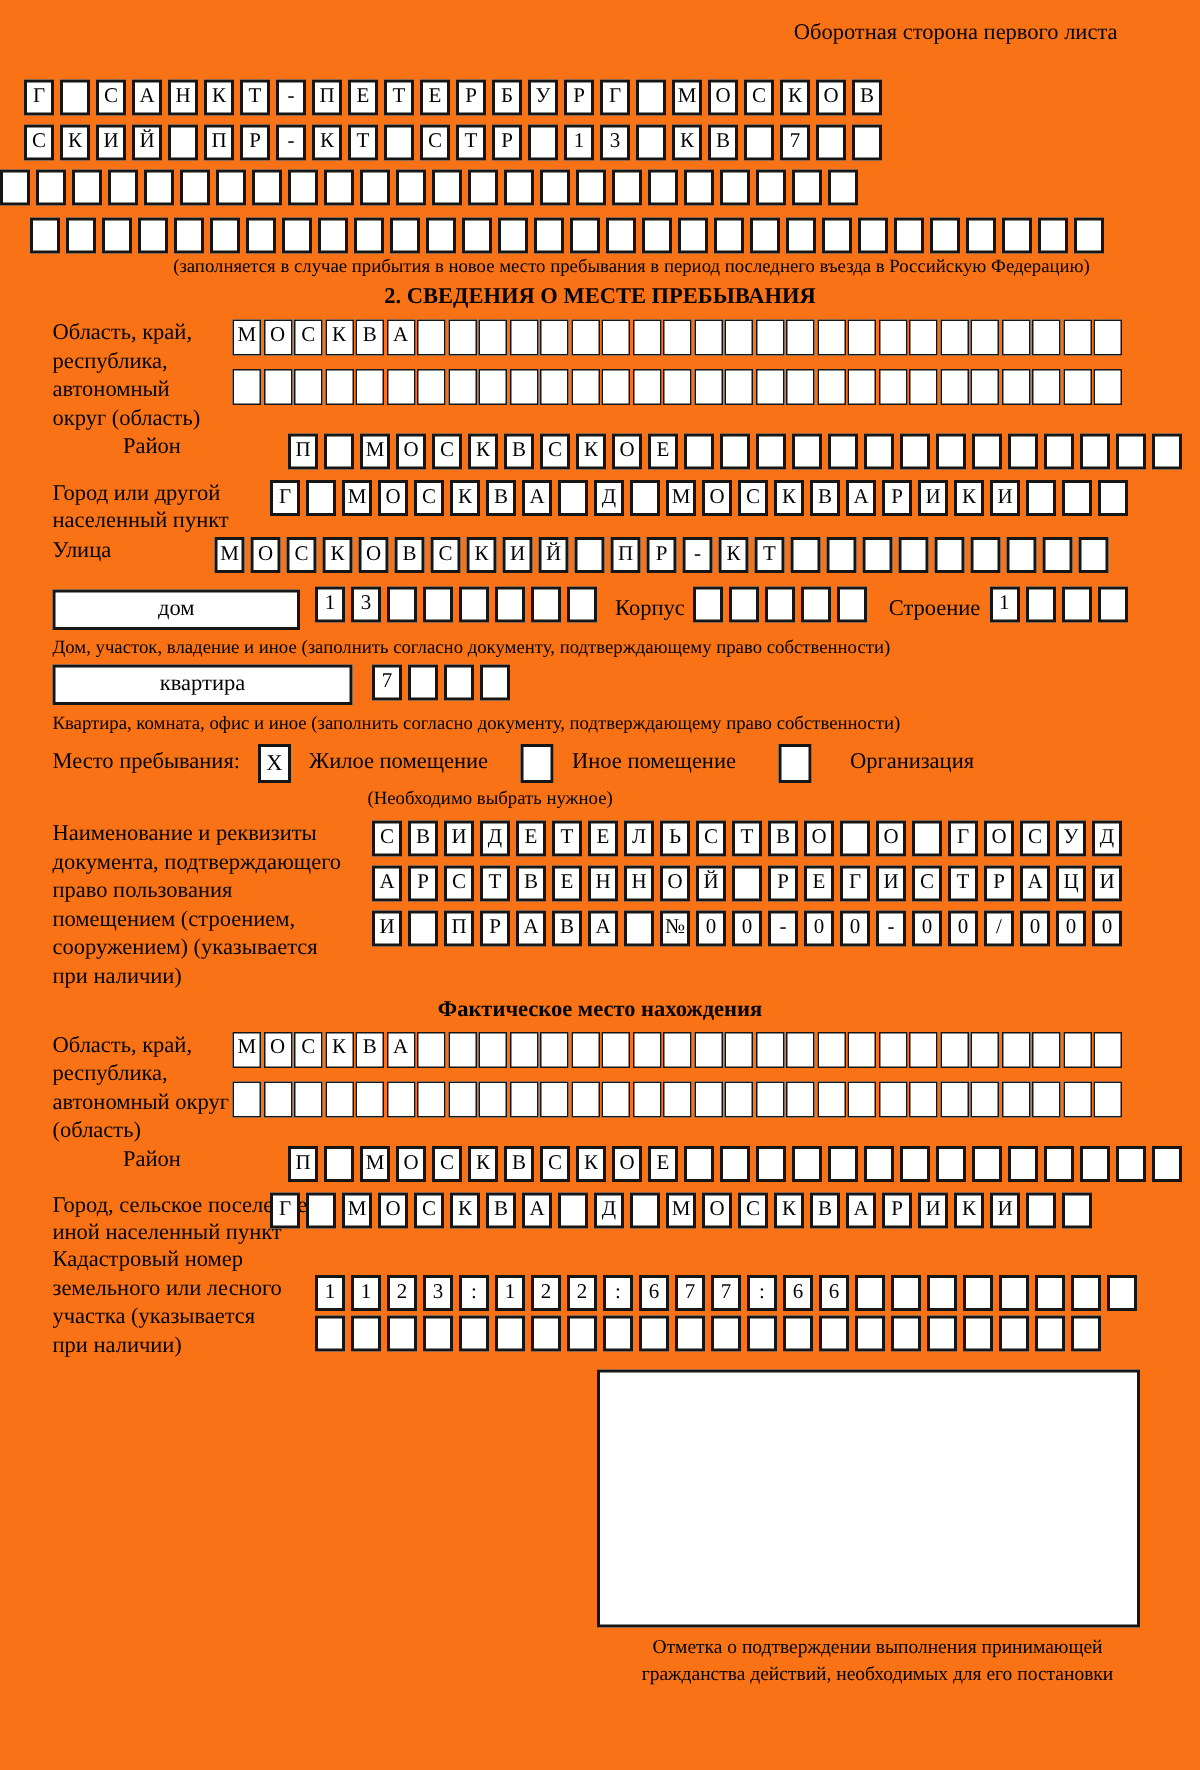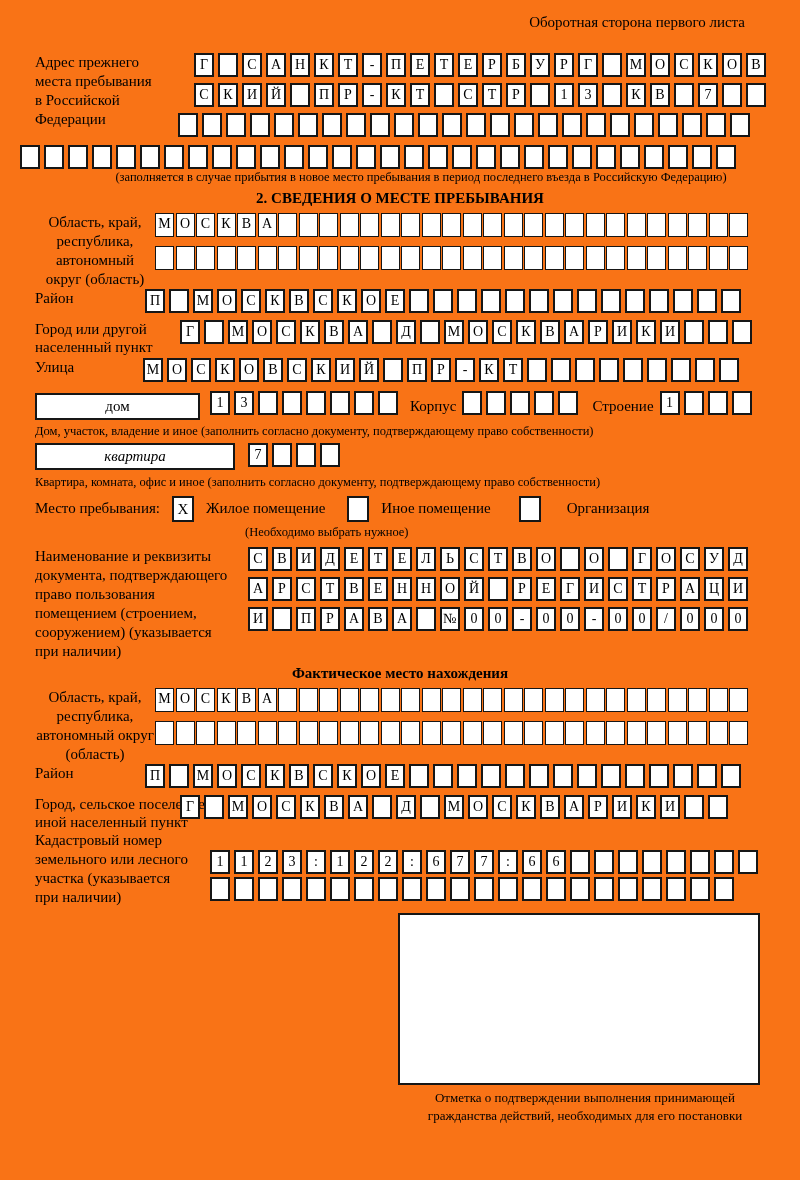--- a/index.html
+++ b/index.html
@@ -10,21 +10,21 @@
     color:#000;
   }
   .page { position:relative; width:800px; height:1180px; overflow:hidden; background:#f97316; }
 
   .hdr-note { margin:14px 55px 0 0; text-align:right; font-size:15px; }
 
   .flex-row { display:flex; align-items:flex-start; }
   .label { font-size:15px; line-height:19px; flex:none; }
   .line { white-space:nowrap; }
   .w143 { width:143px; margin-left:35px; }
-  .w120 { width:120px; margin-left:35px;text-align:center; }
+  .w120 { width:120px; margin-left:35px; }
   .w110 { width:110px; margin-left:35px; }
   .w145 { width:145px; margin-left:35px; line-height:18px; }
   .w108 { width:108px; margin-left:35px; }
   .w213 { width:213px; margin-left:35px; }
   .w175 { width:175px; margin-left:35px; }
 
   .cellrow { white-space:nowrap; height:24px; margin-bottom:5px; }
   .cell {
     display:inline-block; width:20px; height:24px; margin-right:4px;
     border:2px solid #161616; text-align:center;
@@ -35,31 +35,31 @@
   .mb3 { margin-bottom:3px; }
   .mb6 { margin-bottom:6px;padding-left:16px; }
 
   .full-row { margin:3px 0 0 20px; }
   .caption { font-size:12.5px; line-height:16px; }
   .center { text-align:center;margin-left:42px; }
   .sec-title { margin-top:5px; text-align:center; font-size:15px; font-weight:bold; }
 
   .sec1 { margin-top:22px; }
   .region-block { margin-top:6px; }
-  .district-row { margin-top:0; }
+  .district-row { margin-top:0;padding-left:47px; }
   .city-row { margin-top:2px; }
   .street-row { margin-top:2px; }
 
   .house-row { margin:6px 0 0 35px; display:flex; align-items:flex-end; height:27px; }
   .named-box {
     border:2px solid #161616; height:27px; text-align:center;
     font-size:15px; line-height:23px; flex:none; background:#fff;
   }
   .house-box { width:165px; margin-right:10px; }
-  .apt-box { width:200px; margin-right:13px;font-style:italic; }
+  .apt-box { width:200px; margin-right:13px; }
   .inline-label { font-size:15px; line-height:27px; flex:none; }
   .korpus-label { padding:0 6px 0 8px; }
   .stroenie-label { padding:0 6px 0 10px; }
 
   .caption-left { margin:3px 0 0 35px; }
   .apt-row { margin:4px 0 0 35px; display:flex; align-items:flex-start; height:28px; }
 
   .stay-row { margin:5px 0 0 35px; display:flex; align-items:center; height:27px; font-size:15px; }
   .checkbox {
     display:inline-block; width:22px; height:26px; border:2px solid #161616;
@@ -81,26 +81,20 @@
   .stamp-caption { margin:4px 0 0 395px; width:380px; text-align:center; font-size:13px; line-height:18px; }
 </style>
 </head>
 <body>
 
 <div class="page">
 
   <div class="hdr-note">Оборотная сторона первого листа</div>
 
   <div class="flex-row sec1">
-    <div class="label w143">
-        <div class="line">Адрес прежнего</div>
-        <div class="line">места пребывания</div>
-        <div class="line">в Российской</div>
-        <div class="line">Федерации</div>
-      </div>
     <div>
       <div class="cellrow mb6"><span class="cell">Г</span><span class="cell"></span><span class="cell">С</span><span class="cell">А</span><span class="cell">Н</span><span class="cell">К</span><span class="cell">Т</span><span class="cell">-</span><span class="cell">П</span><span class="cell">Е</span><span class="cell">Т</span><span class="cell">Е</span><span class="cell">Р</span><span class="cell">Б</span><span class="cell">У</span><span class="cell">Р</span><span class="cell">Г</span><span class="cell"></span><span class="cell">М</span><span class="cell">О</span><span class="cell">С</span><span class="cell">К</span><span class="cell">О</span><span class="cell">В</span></div>
       <div class="cellrow mb6"><span class="cell">С</span><span class="cell">К</span><span class="cell">И</span><span class="cell">Й</span><span class="cell"></span><span class="cell">П</span><span class="cell">Р</span><span class="cell">-</span><span class="cell">К</span><span class="cell">Т</span><span class="cell"></span><span class="cell">С</span><span class="cell">Т</span><span class="cell">Р</span><span class="cell"></span><span class="cell">1</span><span class="cell">3</span><span class="cell"></span><span class="cell">К</span><span class="cell">В</span><span class="cell"></span><span class="cell">7</span><span class="cell"></span><span class="cell"></span></div>
       <div class="cellrow"><span class="cell"></span><span class="cell"></span><span class="cell"></span><span class="cell"></span><span class="cell"></span><span class="cell"></span><span class="cell"></span><span class="cell"></span><span class="cell"></span><span class="cell"></span><span class="cell"></span><span class="cell"></span><span class="cell"></span><span class="cell"></span><span class="cell"></span><span class="cell"></span><span class="cell"></span><span class="cell"></span><span class="cell"></span><span class="cell"></span><span class="cell"></span><span class="cell"></span><span class="cell"></span><span class="cell"></span></div>
     </div>
   </div>
   <div class="cellrow full-row"><span class="cell"></span><span class="cell"></span><span class="cell"></span><span class="cell"></span><span class="cell"></span><span class="cell"></span><span class="cell"></span><span class="cell"></span><span class="cell"></span><span class="cell"></span><span class="cell"></span><span class="cell"></span><span class="cell"></span><span class="cell"></span><span class="cell"></span><span class="cell"></span><span class="cell"></span><span class="cell"></span><span class="cell"></span><span class="cell"></span><span class="cell"></span><span class="cell"></span><span class="cell"></span><span class="cell"></span><span class="cell"></span><span class="cell"></span><span class="cell"></span><span class="cell"></span><span class="cell"></span><span class="cell"></span></div>
   <div class="caption center">(заполняется в случае прибытия в новое место пребывания в период последнего въезда в Российскую Федерацию)</div>
 
   <div class="sec-title">2. СВЕДЕНИЯ О МЕСТЕ ПРЕБЫВАНИЯ</div>

